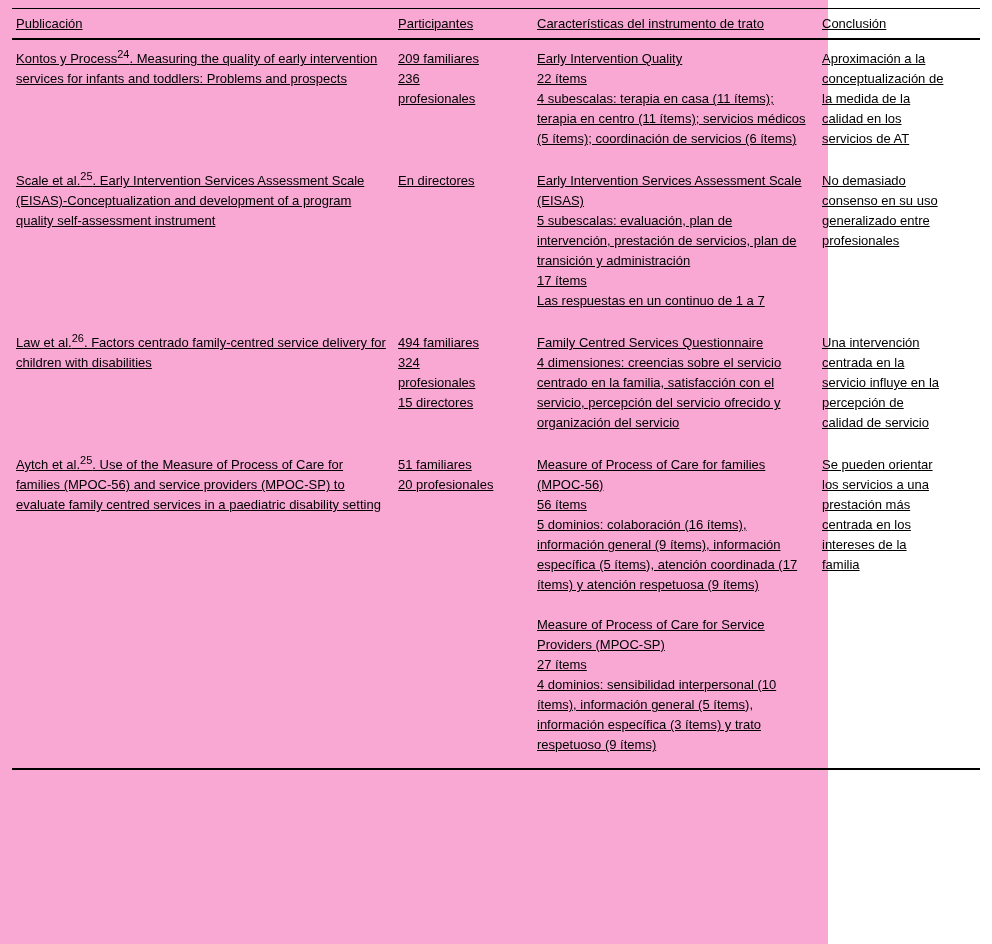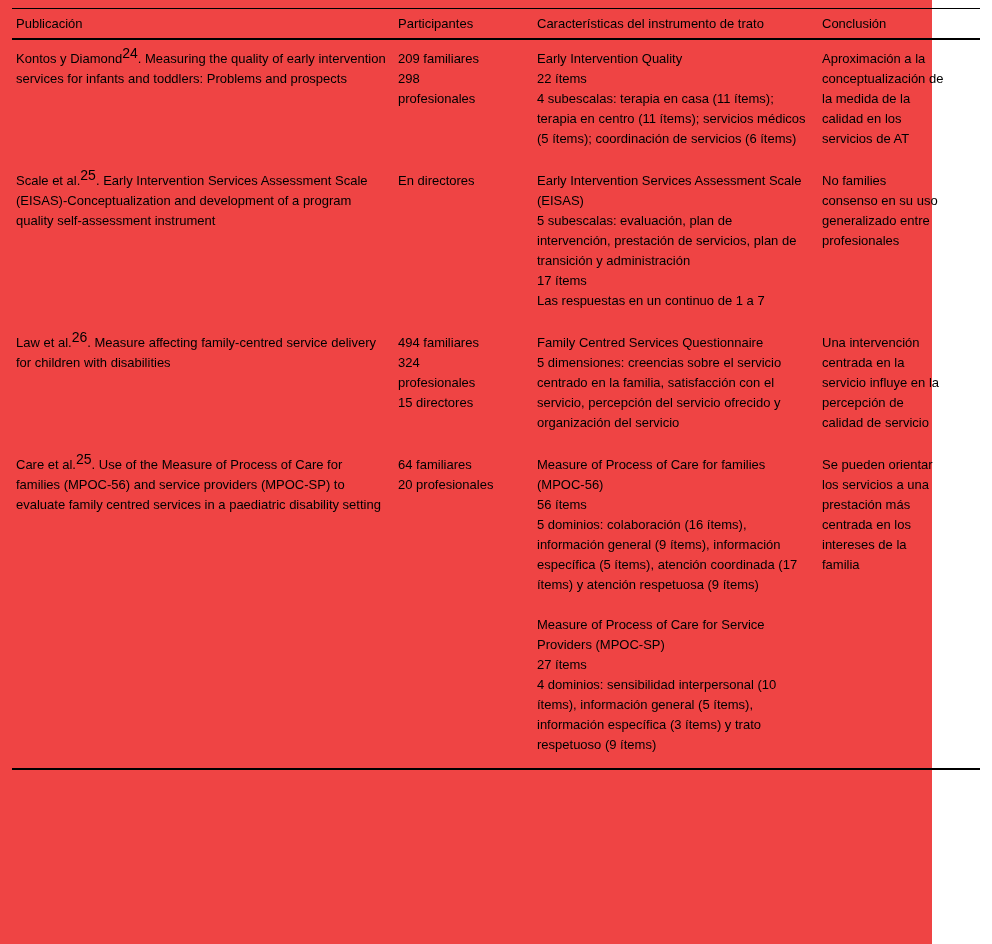--- a/index.html
+++ b/index.html
@@ -4,24 +4,25 @@
 <style>
   * { box-sizing: border-box; }
   html, body {
     margin: 0;
     padding: 0;
     background: #ffffff;
     color: #000000;
     font-family: "Liberation Sans", "DejaVu Sans", sans-serif;
   }
   .page {
-    width: 932px;
+    width: 828px;
     height: 944px;
     padding: 8px 12px 0 12px;
-    background: #ef4444;
+    background: #f9a8d4;
+    text-decoration: underline;
   }
   table.paper-table {
     border-collapse: collapse;
     table-layout: fixed;
     width: 968px;
     border-top: 1px solid #000;
     border-bottom: 2px solid #000;
   }
   th {
     text-align: left;
@@ -37,21 +38,21 @@
     line-height: 20px;
     vertical-align: top;
     padding: 9px 10px 13px 4px;
   }
   .pre { white-space: pre-line; }
   .col-pub  { padding-right: 8px; }
   .col-part { padding-right: 34px; }
   .col-instr{ padding-right: 12px; }
   .col-concl{ padding-right: 36px; }
   sup.ref {
-    font-size: 14px;
+    font-size: 11px;
     line-height: 0;
     vertical-align: super;
   }
 </style>
 </head>
 <body>
 
 <div class="page">
   <table class="paper-table">
     <colgroup>
@@ -64,56 +65,56 @@
       <tr>
         <th class="col-pub">Publicación</th>
         <th class="col-part">Participantes</th>
         <th class="col-instr">Características del instrumento de trato</th>
         <th class="col-concl">Conclusión</th>
       </tr>
     </thead>
     <tbody>
       <tr>
         <td class="col-pub">
-          <span>Kontos y Diamond</span><sup class="ref">24</sup><span>. Measuring the quality of early intervention services for infants and toddlers: Problems and prospects</span>
+          <span>Kontos y Process</span><sup class="ref">24</sup><span>. Measuring the quality of early intervention services for infants and toddlers: Problems and prospects</span>
         </td>
         <td class="pre col-part">209 familiares
-298 profesionales</td>
+236 profesionales</td>
         <td class="pre col-instr">Early Intervention Quality
 22 ítems
 4 subescalas: terapia en casa (11 ítems); terapia en centro (11 ítems); servicios médicos (5 ítems); coordinación de servicios (6 ítems)</td>
         <td class="pre col-concl">Aproximación a la conceptualización de la medida de la calidad en los servicios de AT</td>
       </tr>
       <tr>
         <td class="col-pub">
           <span>Scale et al.</span><sup class="ref">25</sup><span>. Early Intervention Services Assessment Scale (EISAS)-Conceptualization and development of a program quality self-assessment instrument</span>
         </td>
         <td class="pre col-part">En directores</td>
         <td class="pre col-instr">Early Intervention Services Assessment Scale (EISAS)
 5 subescalas: evaluación, plan de intervención, prestación de servicios, plan de transición y administración
 17 ítems
 Las respuestas en un continuo de 1 a 7</td>
-        <td class="pre col-concl">No families consenso en su uso generalizado entre profesionales</td>
+        <td class="pre col-concl">No demasiado consenso en su uso generalizado entre profesionales</td>
       </tr>
       <tr>
         <td class="col-pub">
-          <span>Law et al.</span><sup class="ref">26</sup><span>. Measure affecting family-centred service delivery for children with disabilities</span>
+          <span>Law et al.</span><sup class="ref">26</sup><span>. Factors centrado family-centred service delivery for children with disabilities</span>
         </td>
         <td class="pre col-part">494 familiares
 324 profesionales
 15 directores</td>
         <td class="pre col-instr">Family Centred Services Questionnaire
-5 dimensiones: creencias sobre el servicio centrado en la familia, satisfacción con el servicio, percepción del servicio ofrecido y organización del servicio</td>
+4 dimensiones: creencias sobre el servicio centrado en la familia, satisfacción con el servicio, percepción del servicio ofrecido y organización del servicio</td>
         <td class="pre col-concl">Una intervención centrada en la servicio influye en la percepción de calidad de servicio</td>
       </tr>
       <tr>
         <td class="col-pub">
-          <span>Care et al.</span><sup class="ref">25</sup><span>. Use of the Measure of Process of Care for families (MPOC-56) and service providers (MPOC-SP) to evaluate family centred services in a paediatric disability setting</span>
+          <span>Aytch et al.</span><sup class="ref">25</sup><span>. Use of the Measure of Process of Care for families (MPOC-56) and service providers (MPOC-SP) to evaluate family centred services in a paediatric disability setting</span>
         </td>
-        <td class="pre col-part">64 familiares
+        <td class="pre col-part">51 familiares
 20 profesionales</td>
         <td class="pre col-instr">Measure of Process of Care for families (MPOC-56)
 56 ítems
 5 dominios: colaboración (16 ítems), información general (9 ítems), información específica (5 ítems), atención coordinada (17 ítems) y atención respetuosa (9 ítems)
 
 Measure of Process of Care for Service Providers (MPOC-SP)
 27 ítems
 4 dominios: sensibilidad interpersonal (10 ítems), información general (5 ítems), información específica (3 ítems) y trato respetuoso (9 ítems)</td>
         <td class="pre col-concl">Se pueden orientar los servicios a una prestación más centrada en los intereses de la familia</td>
       </tr>

